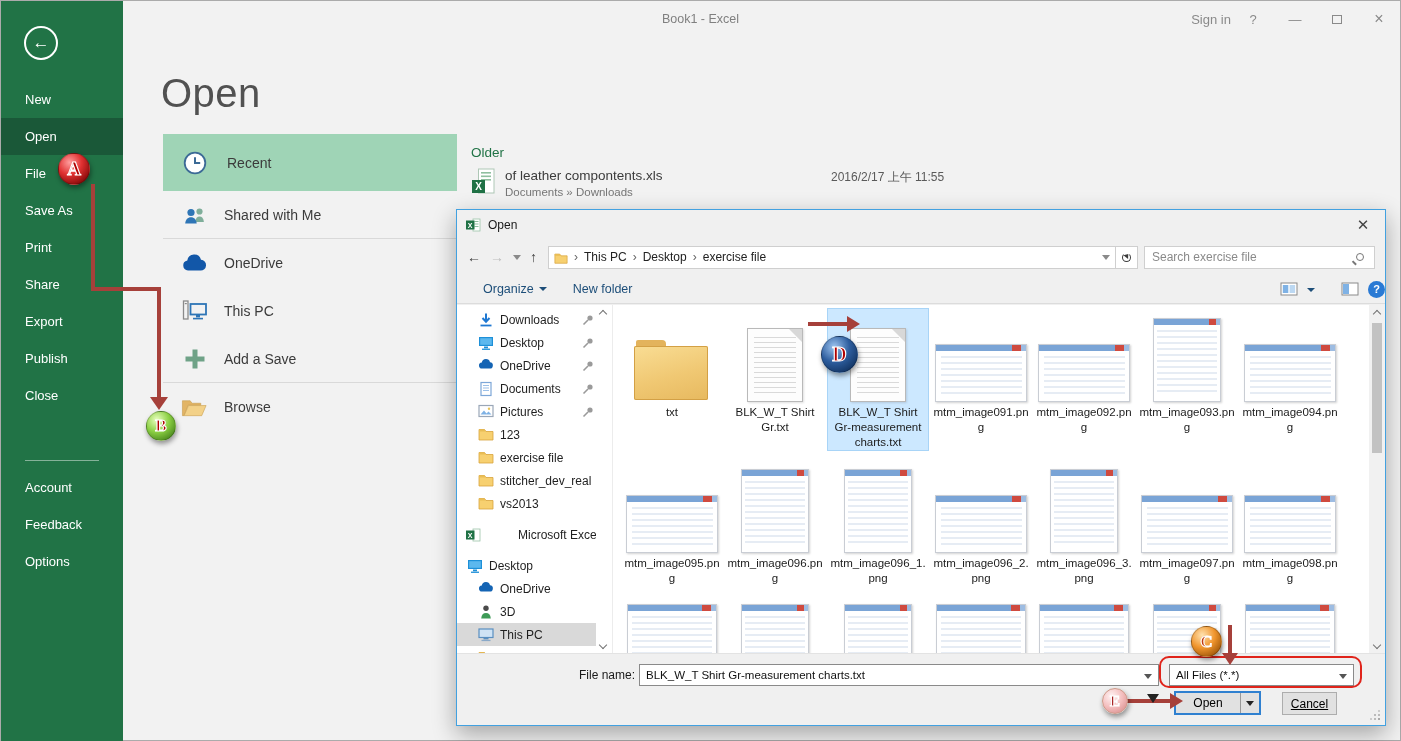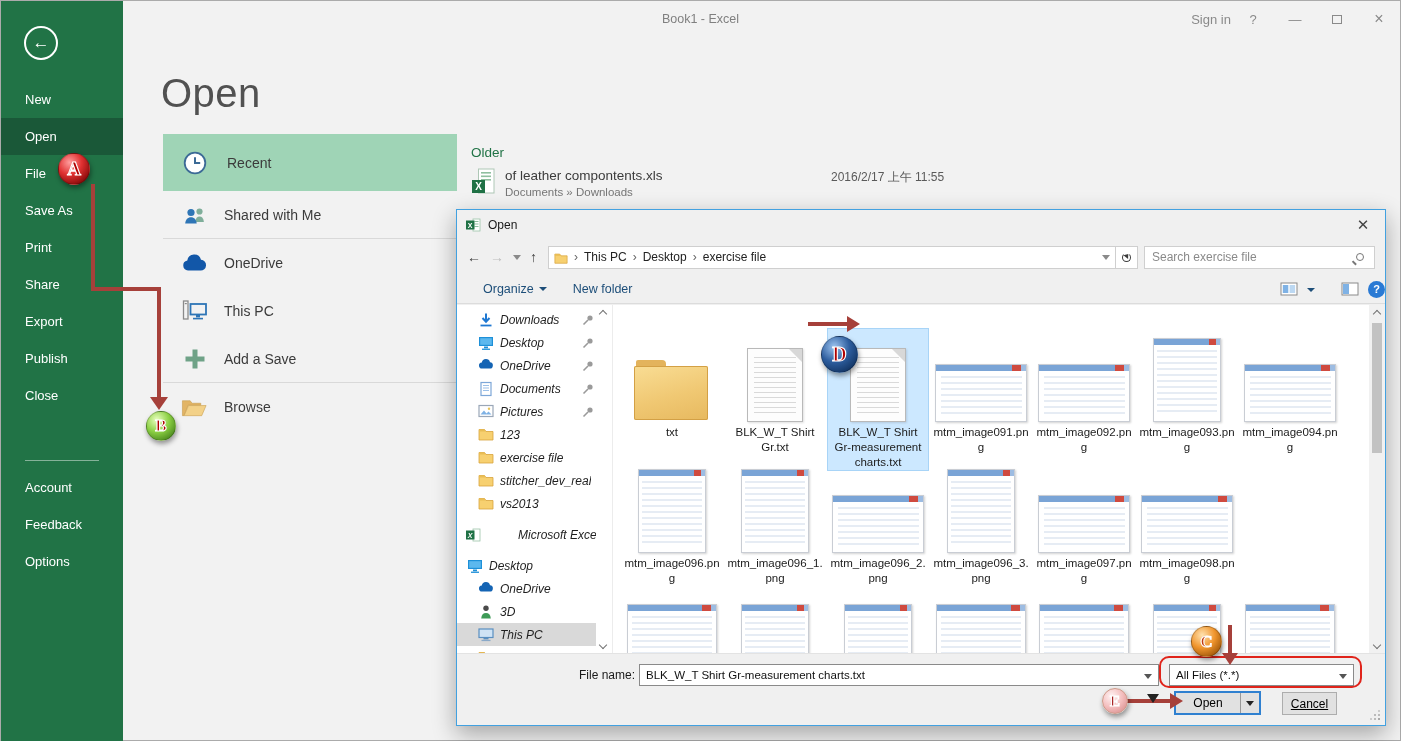--- a/index.html
+++ b/index.html
@@ -68,39 +68,39 @@
   .tb-caret{width:0;height:0;border-left:4px solid transparent;border-right:4px solid transparent;border-top:4px solid #1d4e79;}
   .dlg-toolbar .spring{flex:1;}
   .tb-icons{display:flex;align-items:center;gap:8px;}
   .tb-ic{width:19px;height:17px;display:inline-flex;cursor:pointer;}
   .help-circle{width:17px;height:17px;border-radius:50%;background:#2a7ad4;color:#fff;font-size:11px;font-weight:bold;
     display:flex;align-items:center;justify-content:center;cursor:pointer;}
   .dlg-sep{position:absolute;top:93px;left:0;right:0;border-top:1px solid #dcdcdc;}
   .dlg-body{position:absolute;top:95px;left:0;right:0;bottom:72px;background:#fff;}
 
   
-  .tree{position:absolute;left:0;top:0;bottom:0;width:139px;overflow:hidden;padding-top:3px;font-style:italic;}
+  .tree{position:absolute;left:0;top:0;bottom:0;width:139px;overflow:hidden;padding-top:3px;}
   .tree-item{height:23px;display:flex;align-items:center;font-size:12px;color:#1f1f1f;cursor:pointer;width:153px;}
   .tree-item.selected{background:#d9d9d9;}
   .tree-item.gap{margin-top:8px;}
   .ti-icon{width:16px;height:16px;display:inline-flex;margin-right:6px;flex:none;}
   .ti-label{white-space:nowrap;overflow:hidden;}
   .pin{display:none;}
   .pinned .pin{display:inline-flex;margin-left:auto;margin-right:16px;width:12px;height:12px;flex:none;}
   .tree-scroll{position:absolute;left:139px;top:0;bottom:0;width:14px;}
   .scroll-arrow{position:absolute;left:0;width:14px;height:14px;display:flex;align-items:center;justify-content:center;cursor:pointer;}
   .chev{width:6px;height:6px;border-right:1.5px solid #737373;border-bottom:1.5px solid #737373;}
   .chev.up{transform:rotate(-135deg);margin-top:3px;}
   .chev.down{transform:rotate(45deg);margin-bottom:3px;}
   .tree-vsep{position:absolute;left:155px;top:0;bottom:0;border-left:1px solid #ececec;}
 
   
   .filelist{position:absolute;left:157px;right:16px;top:0;bottom:0;overflow:hidden;}
   .grid-row{position:absolute;left:8px;display:flex;gap:3px;}
-  .grid-row.r1{top:24px;} .grid-row.r2{top:155px;} .grid-row.r3{top:297px;}
+  .grid-row.r1{top:4px;} .grid-row.r2{top:155px;} .grid-row.r3{top:297px;}
   .tile{width:100px;cursor:pointer;}
   .tile.selected{background:#cce8ff;outline:1px solid #a8d4f7;}
   .thumbzone{height:96px;display:flex;align-items:flex-end;justify-content:center;padding-bottom:3px;}
   .r3 .thumbzone{align-items:flex-start;padding-top:2px;}
   .tile-label{font-size:11.5px;line-height:1.3;color:#1c1c1c;text-align:center;overflow-wrap:anywhere;padding:0 2px;}
   
   .kind-screenshot .thumb{width:92px;height:58px;background:#fff;border:1px solid #c9cdd4;position:relative;box-shadow:1px 1px 2px rgba(0,0,0,.18);}
   .kind-screenshot.v2 .thumb{width:68px;height:84px;}
   .kind-screenshot.v3 .thumb{width:90px;height:80px;}
   .kind-screenshot .thumb::before{content:"";position:absolute;left:0;right:0;top:0;height:6px;
@@ -624,20 +624,26 @@
             </div>
             <div class="tile kind-screenshot">
               <div class="thumbzone">
                 <div class="thumb"></div>
               </div>
               <div class="tile-label">mtm_image094.png</div>
             </div>
           </div>
         <div class="grid-row r2">
 
+        <div class="tile kind-screenshot">
+              <div class="thumbzone">
+                <div class="thumb"></div>
+              </div>
+              <div class="tile-label">mtm_image095.png</div>
+            </div>
             <div class="tile kind-screenshot v2">
               <div class="thumbzone">
                 <div class="thumb"></div>
               </div>
               <div class="tile-label">mtm_image096.png</div>
             </div>
             <div class="tile kind-screenshot v2">
               <div class="thumbzone">
                 <div class="thumb"></div>
               </div>

